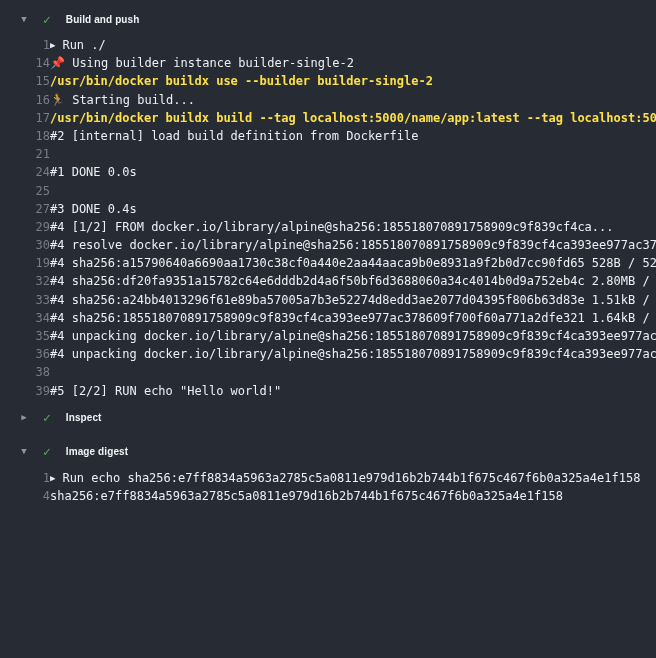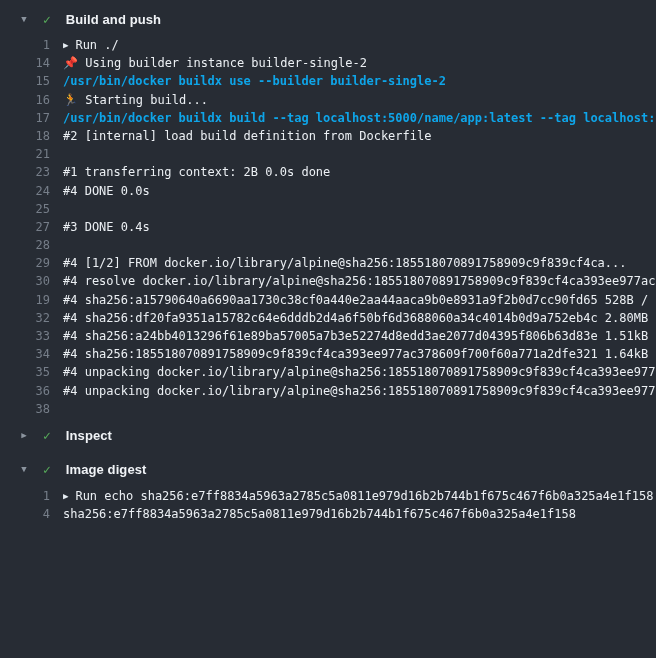--- a/index.html
+++ b/index.html
@@ -35,21 +35,21 @@
     flex: none;
     margin-left: 13px;
     color: #57ab5a;
     font-weight: bold;
     font-size: 13px;
     line-height: 1;
   }
   .title {
     margin-left: 15px;
     font-family: "Liberation Sans", sans-serif;
-    font-size: 13px;
+    font-size: 10px;
     font-weight: bold;
     color: #f0f3f6;
     letter-spacing: 0.1px;
   }
   .section-body {
     padding-bottom: 1px;
   }
   .row {
     display: flex;
     height: 18.2px;
@@ -60,27 +60,26 @@
   .num {
     flex: none;
     width: 50px;
     text-align: right;
     color: #767e89;
     font-size: 12px;
     cursor: pointer;
   }
   .txt {
     flex: 1 1 auto;
-    margin-left: 13px;
     color: #ecf0f4;
     font-size: 12px;
     overflow: hidden;
   }
   .row.cmd .txt {
-    color: #0ea5e9;
+    color: #fde047;
     font-weight: bold;
   }
   .arrow {
     display: inline-block;
     color: #e6edf3;
     font-size: 9px;
     vertical-align: 1px;
     margin-right: 7px;
   }
 </style>
@@ -94,34 +93,33 @@
       <span class="title">Build and push</span>
     </div>
     <div class="section-body">
       <div class="row group"><span class="num">1</span><span class="txt"><span class="arrow">▶</span>Run ./</span></div>
       <div class="row log"><span class="num">14</span><span class="txt">📌 Using builder instance builder-single-2</span></div>
       <div class="row cmd"><span class="num">15</span><span class="txt">/usr/bin/docker buildx use --builder builder-single-2</span></div>
       <div class="row log"><span class="num">16</span><span class="txt">🏃 Starting build...</span></div>
       <div class="row cmd"><span class="num">17</span><span class="txt">/usr/bin/docker buildx build --tag localhost:5000/name/app:latest --tag localhost:50</span></div>
       <div class="row log"><span class="num">18</span><span class="txt">#2 [internal] load build definition from Dockerfile</span></div>
       <div class="row log"><span class="num">21</span><span class="txt"></span></div>
-      <div class="row log"><span class="num">23</span><span class="txt">#1 transferring context: 2B 0.0s done</span></div>
-      <div class="row log"><span class="num">24</span><span class="txt">#4 DONE 0.0s</span></div>
+      <div class="row log"><span class="num">24</span><span class="txt">#1 DONE 0.0s</span></div>
       <div class="row log"><span class="num">25</span><span class="txt"></span></div>
       <div class="row log"><span class="num">27</span><span class="txt">#3 DONE 0.4s</span></div>
-      <div class="row log"><span class="num">28</span><span class="txt"></span></div>
       <div class="row log"><span class="num">29</span><span class="txt">#4 [1/2] FROM docker.io/library/alpine@sha256:185518070891758909c9f839cf4ca...</span></div>
       <div class="row log"><span class="num">30</span><span class="txt">#4 resolve docker.io/library/alpine@sha256:185518070891758909c9f839cf4ca393ee977ac378609f700f60a771a2dfe321</span></div>
       <div class="row log"><span class="num">19</span><span class="txt">#4 sha256:a15790640a6690aa1730c38cf0a440e2aa44aaca9b0e8931a9f2b0d7cc90fd65 528B / 528B</span></div>
       <div class="row log"><span class="num">32</span><span class="txt">#4 sha256:df20fa9351a15782c64e6dddb2d4a6f50bf6d3688060a34c4014b0d9a752eb4c 2.80MB / 2.80MB</span></div>
       <div class="row log"><span class="num">33</span><span class="txt">#4 sha256:a24bb4013296f61e89ba57005a7b3e52274d8edd3ae2077d04395f806b63d83e 1.51kB / 1.51kB</span></div>
       <div class="row log"><span class="num">34</span><span class="txt">#4 sha256:185518070891758909c9f839cf4ca393ee977ac378609f700f60a771a2dfe321 1.64kB / 1.64kB</span></div>
       <div class="row log"><span class="num">35</span><span class="txt">#4 unpacking docker.io/library/alpine@sha256:185518070891758909c9f839cf4ca393ee977ac378609f700f60a771a2dfe321</span></div>
       <div class="row log"><span class="num">36</span><span class="txt">#4 unpacking docker.io/library/alpine@sha256:185518070891758909c9f839cf4ca393ee977ac378609f700f60a771a2dfe321</span></div>
       <div class="row log"><span class="num">38</span><span class="txt"></span></div>
+      <div class="row log"><span class="num">39</span><span class="txt">#5 [2/2] RUN echo "Hello world!"</span></div>
     </div>
     <div class="section-header">
       <span class="chev">▶</span>
       <span class="check">✓</span>
       <span class="title">Inspect</span>
     </div>
     <div class="section-header">
       <span class="chev">▼</span>
       <span class="check">✓</span>
       <span class="title">Image digest</span>

